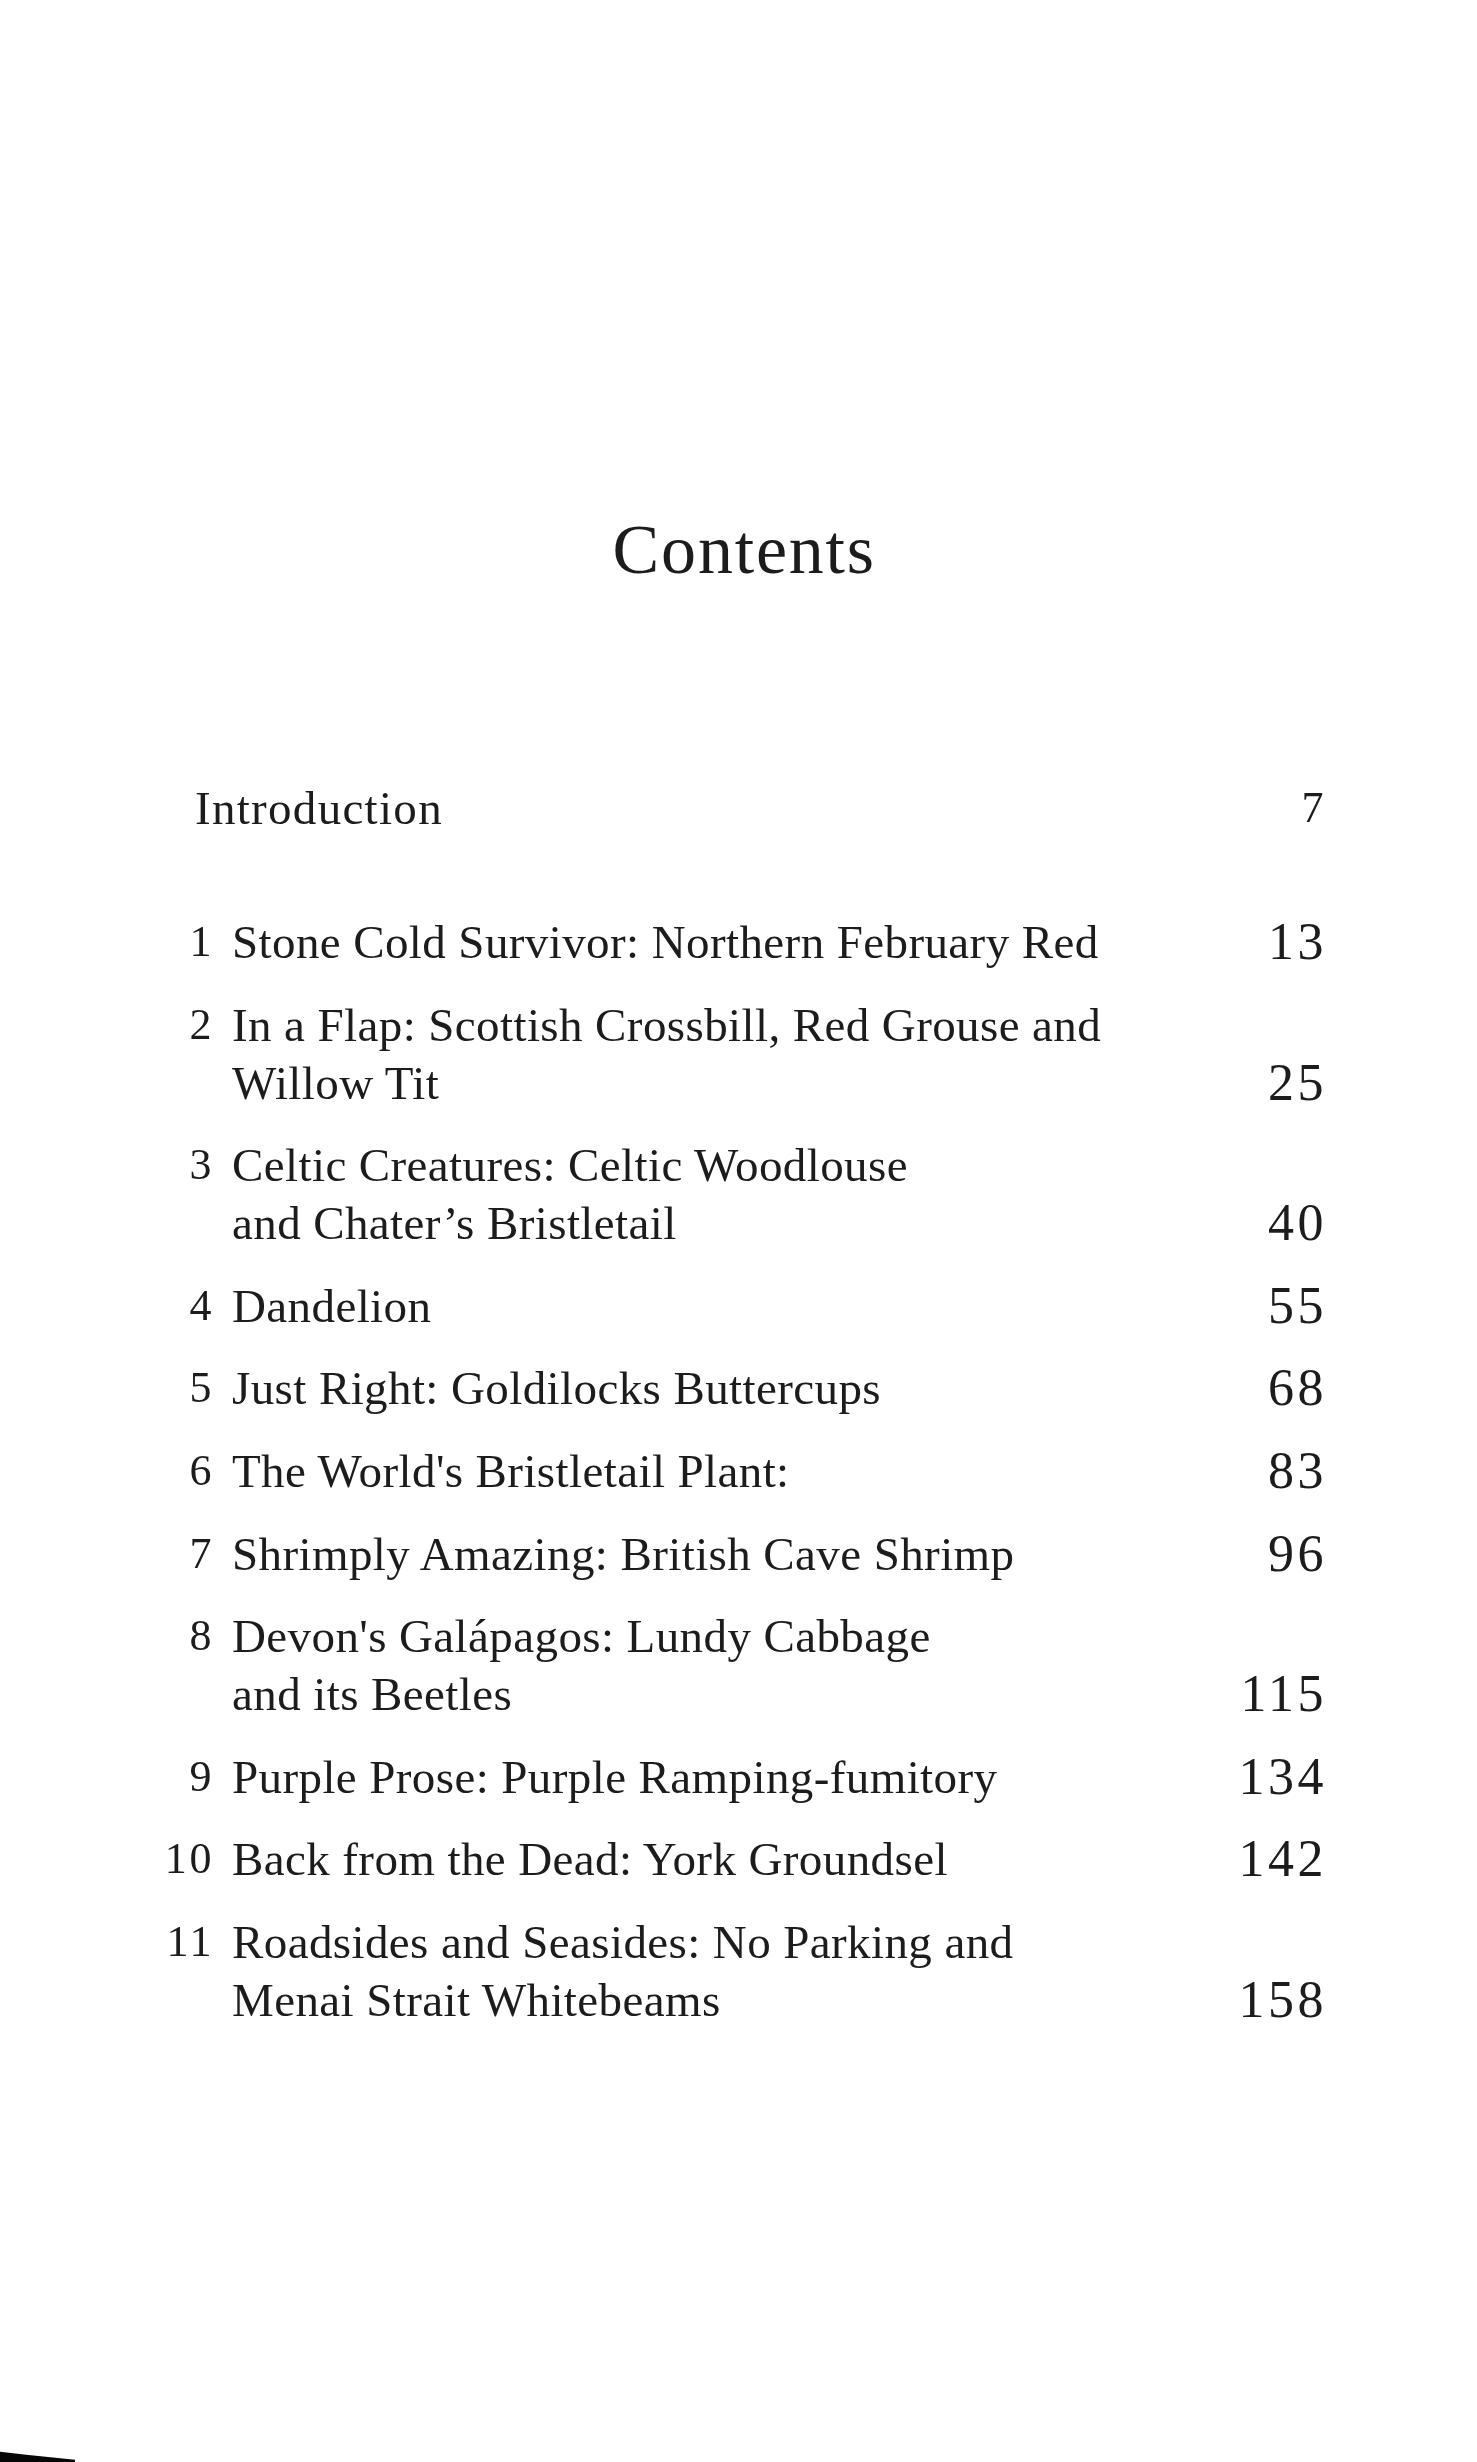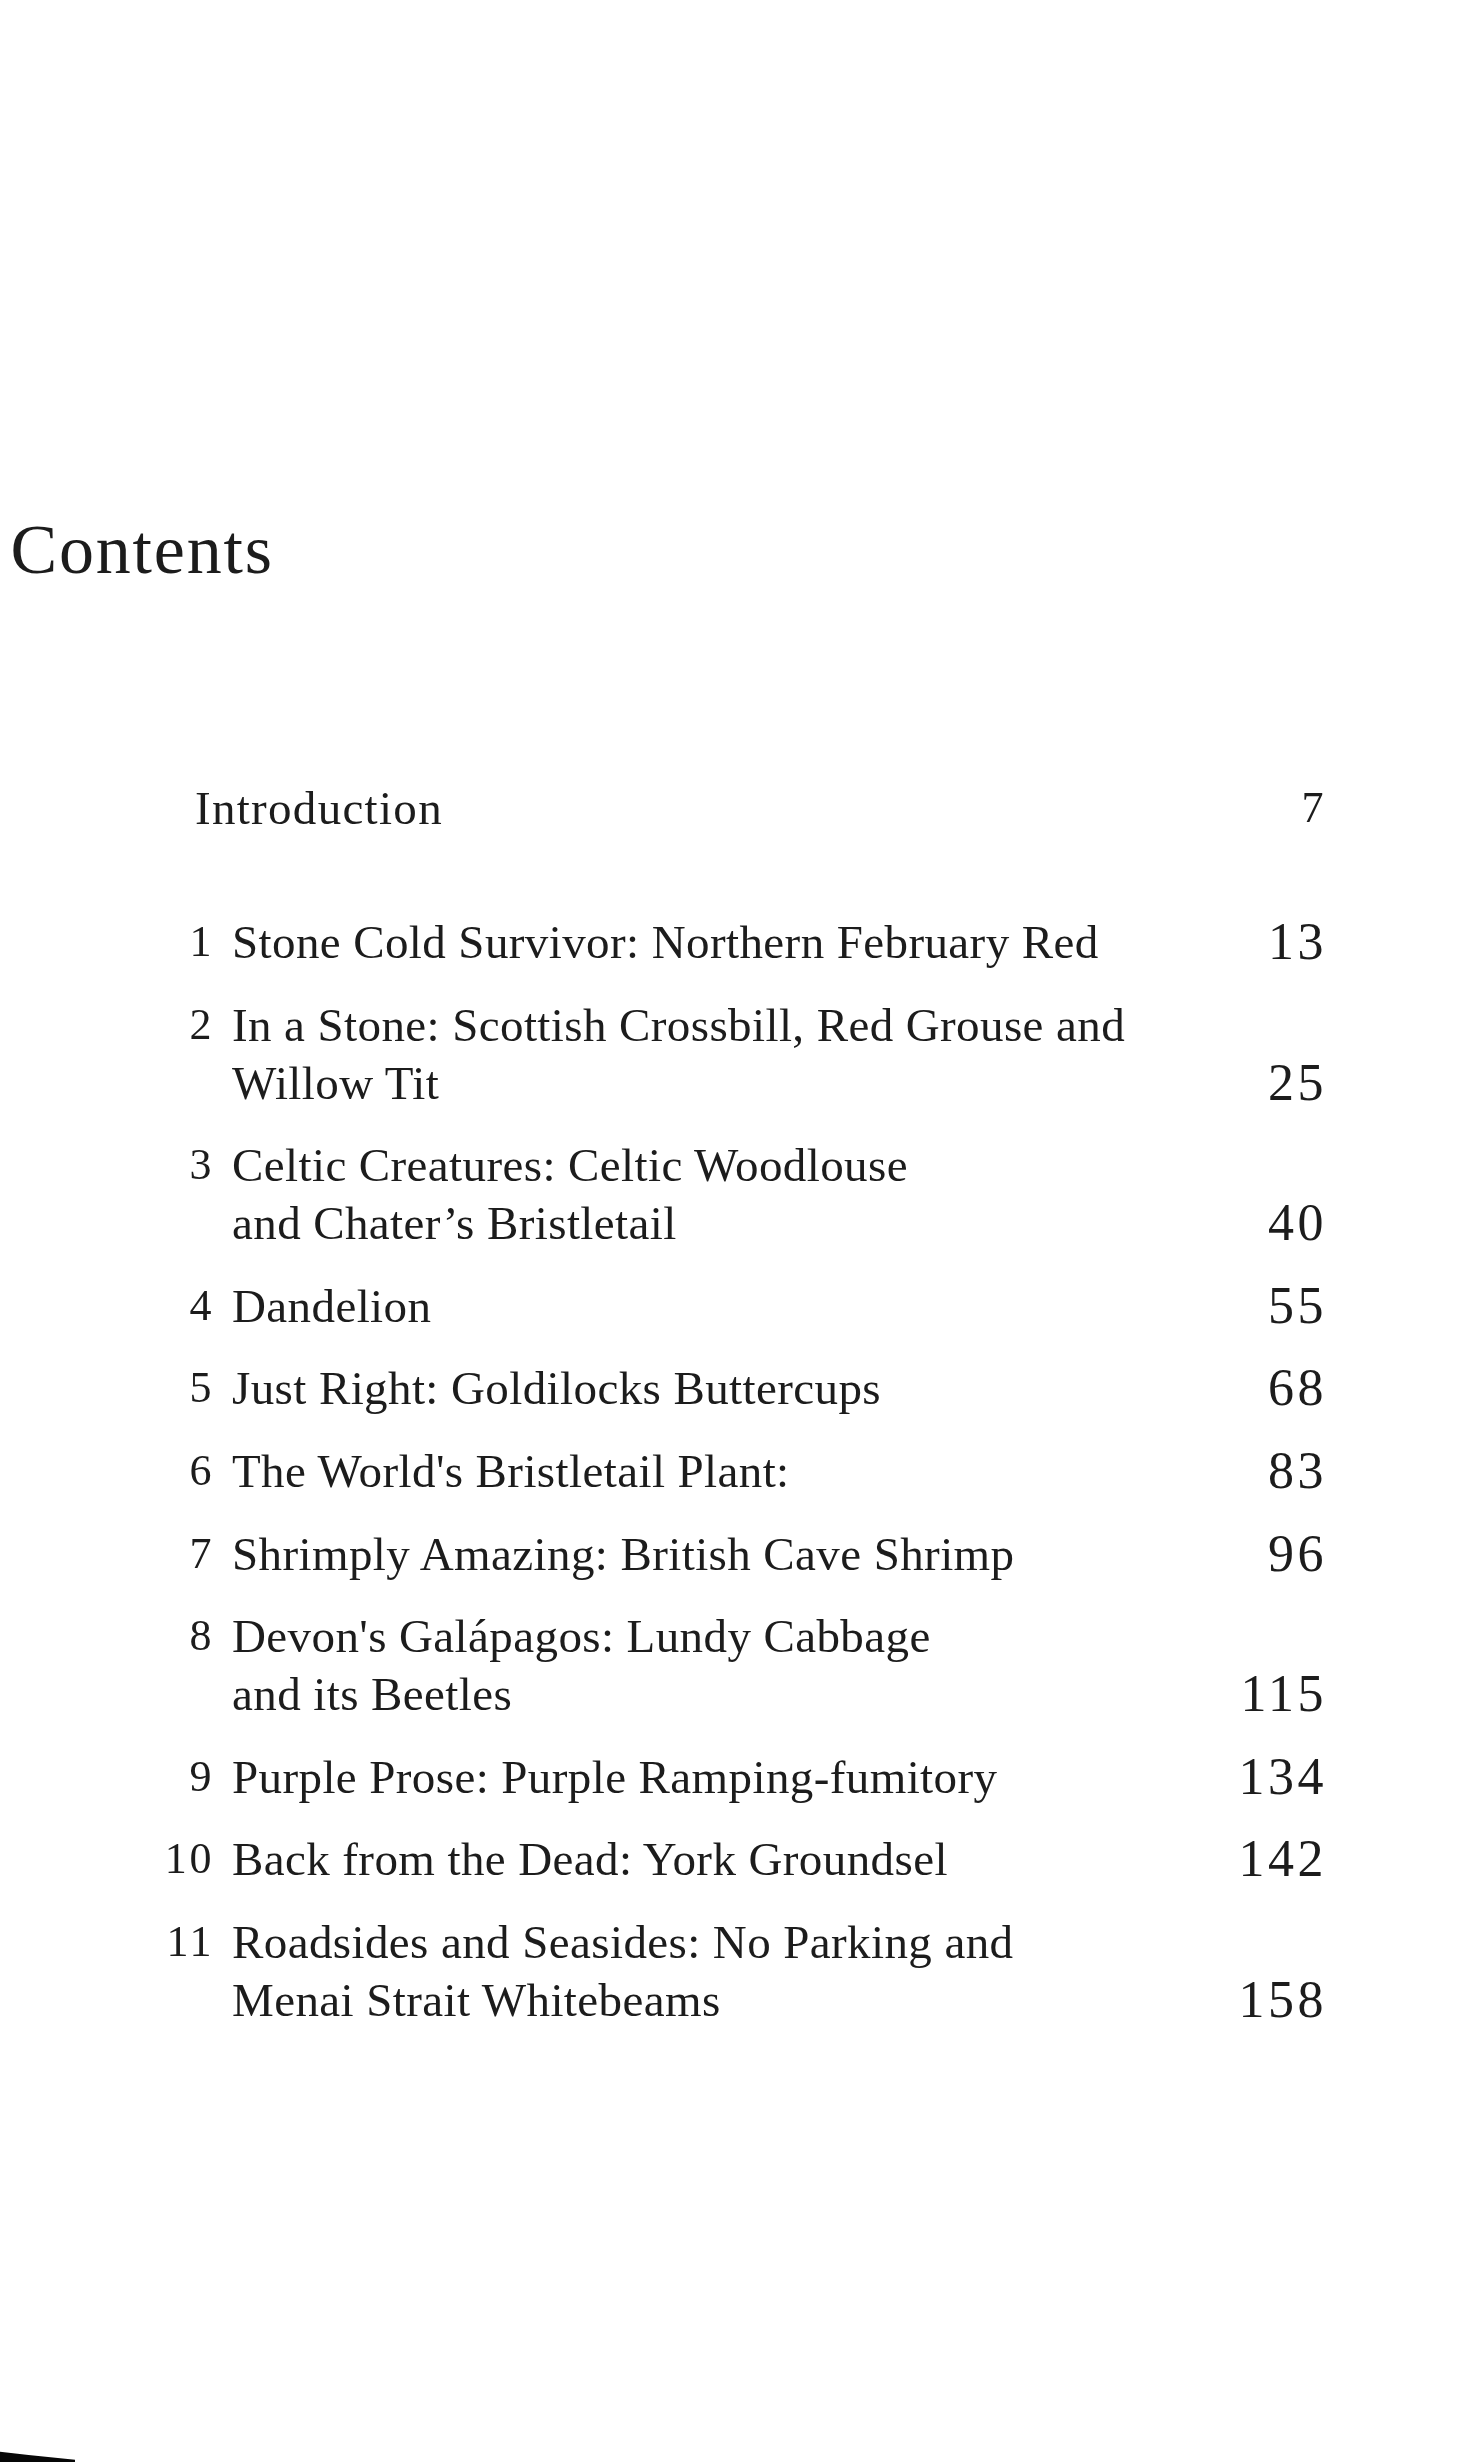--- a/index.html
+++ b/index.html
@@ -14,20 +14,21 @@
     background: #ffffff;
     overflow: hidden;
     font-family: "Liberation Serif", "DejaVu Serif", serif;
     color: #1c1c1c;
   }
   .book-title {
     position: absolute;
     top: 515px;
     left: 0;
     width: 1478px;
+    text-align: center;
     font-size: 70px;
     line-height: 1;
     letter-spacing: 1.8px;
     padding-left: 10.5px;
     box-sizing: border-box;
     white-space: nowrap;
   }
   .toc {
     position: absolute;
     left: 132px;
@@ -110,21 +111,21 @@
         <div class="num-col">1</div>
         <div class="title-col">
           <div class="line">Stone Cold Survivor: Northern February Red</div>
         </div>
         <div class="page-col">13</div>
       </div>
 
       <div class="entry">
         <div class="num-col">2</div>
         <div class="title-col">
-          <div class="line">In a Stone: Scottish Crossbill, Red Grouse and</div>
+          <div class="line">In a Flap: Scottish Crossbill, Red Grouse and</div>
           <div class="line">Willow Tit</div>
         </div>
         <div class="page-col">25</div>
       </div>
 
       <div class="entry">
         <div class="num-col">3</div>
         <div class="title-col">
           <div class="line">Celtic Creatures: Celtic Woodlouse</div>
           <div class="line">and Chater’s Bristletail</div>

